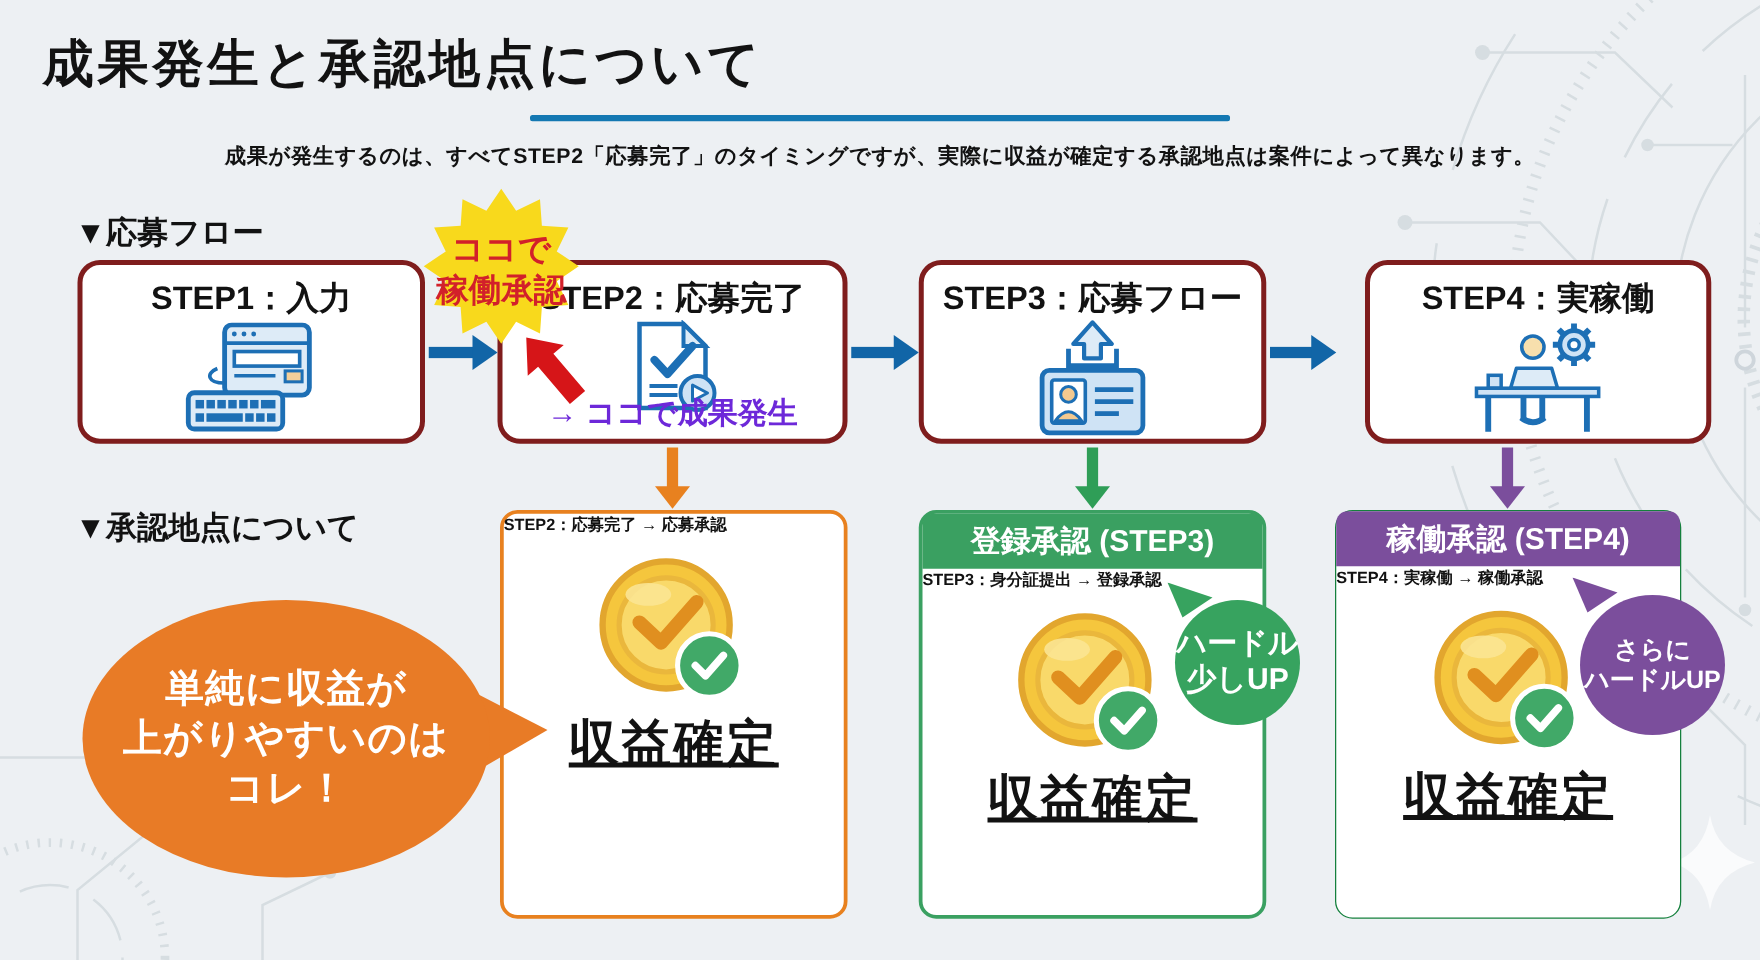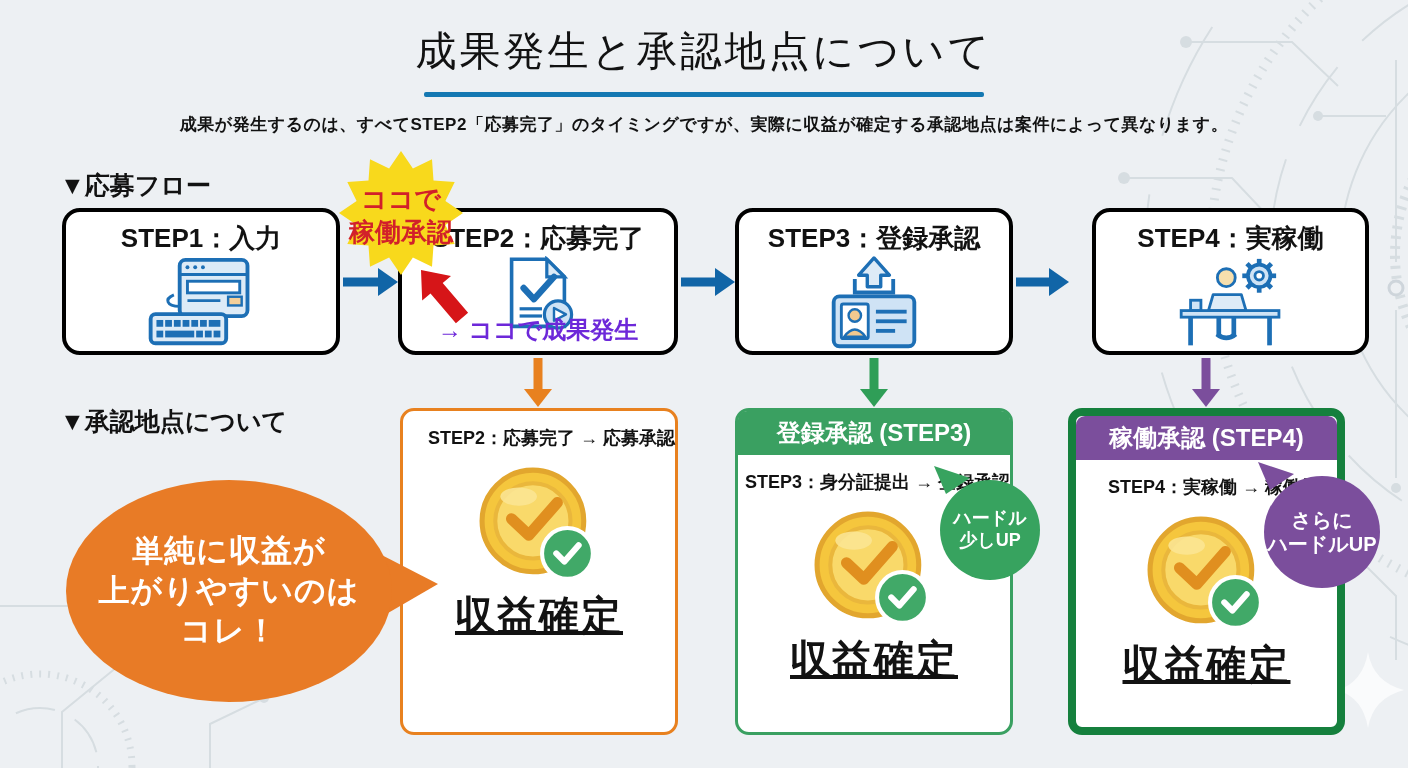--- a/index.html
+++ b/index.html
@@ -2,64 +2,64 @@
 <html><head>
 <meta charset="utf-8">
 <style>
   html,body{margin:0;padding:0;}
   .canvas{position:relative;width:1408px;height:768px;background:#edf0f3;overflow:hidden;
           font-family:"Liberation Sans",sans-serif;color:#121212;}
   svg{display:block;}
   .layer{position:absolute;left:0;top:0;pointer-events:none;}
 
   
-  .title{position:absolute;top:24px;left:0;right:0;text-align:center;
-         font-size:41px;font-weight:400;letter-spacing:3px;}
+  .title{position:absolute;top:24px;left:0;right:0;text-align:left;
+         font-size:41px;font-weight:700;letter-spacing:3px;padding-left:34px;}
   .title-underline{position:absolute;top:92px;left:424px;width:560px;height:5px;
          background:#1478b2;border-radius:2px;}
   .subtitle{position:absolute;top:113px;left:0;right:0;text-align:center;
          font-size:17px;font-weight:700;letter-spacing:.5px;}
 
   .section-label{position:absolute;font-size:25px;font-weight:800;}
   .flow-label{left:60px;top:169px;}
   .approval-label{left:60px;top:405px;}
 
   
   .step-box{position:absolute;top:208px;height:147px;background:#fff;
-       border:4px solid #000000;border-radius:18px;box-sizing:border-box;
+       border:4px solid #7f1d1d;border-radius:18px;box-sizing:border-box;
        display:flex;flex-direction:column;align-items:center;z-index:2;}
   .step-title{font-size:26px;font-weight:800;margin-top:9px;white-space:nowrap;}
   .step-iconwrap{flex:1;display:flex;align-items:center;justify-content:center;}
   .step-note{position:absolute;bottom:5px;width:100%;text-align:center;
        color:#6d28d9;font-size:24px;font-weight:900;white-space:nowrap;}
 
   
   .burst-text{position:absolute;left:339px;top:183px;width:124px;text-align:center;z-index:5;
        color:#d2202a;font-weight:900;font-size:26px;line-height:1.25;}
 
   
   .card{position:absolute;top:408px;height:327px;background:#fff;border-radius:14px;
        box-sizing:border-box;z-index:2;}
   .card-header{height:44px;border-radius:9px 9px 0 0;color:#fff;font-size:24px;font-weight:800;
        display:flex;align-items:center;justify-content:center;white-space:nowrap;}
-  .card-transition{text-align:right;font-size:18px;font-weight:800;margin-top:15px;white-space:nowrap;}
+  .card-transition{text-align:left;font-size:13px;font-weight:800;white-space:nowrap;}
   .card-coin{display:flex;justify-content:center;margin-top:14px;}
   .card-result{text-align:center;font-size:40px;font-weight:900;margin-top:2px;letter-spacing:2px;text-decoration:underline;}
   .card-orange{left:400px;width:278px;border:3px solid #e8811f;}
   .card-orange .card-header{background:#e8811f;}
   .card-green{left:735px;width:278px;border:3px solid #3aa061;}
   .card-green .card-header{background:#3aa061;}
-  .card-purple{left:1068px;width:277px;border:8px solid #15803d;}
+  .card-purple{left:1068px;width:277px;border:1px solid #15803d;}
   .card-purple .card-header{background:#7b4e9c;}
 
   
   .hurdle-badge{position:absolute;border-radius:50%;color:#fff;font-weight:800;text-align:center;
        display:flex;flex-direction:column;align-items:center;justify-content:center;
        z-index:6;line-height:1.2;}
-  .badge-green{left:940px;top:480px;width:100px;height:100px;background:#37a35f;font-size:18px;}
+  .badge-green{left:940px;top:480px;width:100px;height:100px;background:#37a35f;font-size:24px;}
   .badge-purple{left:1264px;top:476px;width:116px;height:112px;background:#7b4e9c;font-size:20px;}
   .badge-tail{position:absolute;left:-8px;top:-14px;}
 
   
   .callout{position:absolute;left:66px;top:480px;width:326px;height:222px;background:#e87b26;
        border-radius:50%;color:#fff;display:flex;flex-direction:column;align-items:center;
        justify-content:center;font-size:31px;font-weight:900;z-index:5;line-height:1.3;
        letter-spacing:1px;}
 </style>
 </head>
@@ -147,21 +147,21 @@
         <line x1="32" y1="66" x2="60" y2="66" stroke="#1d6fb5" stroke-width="4"></line>
         <line x1="32" y1="75" x2="60" y2="75" stroke="#1d6fb5" stroke-width="4"></line>
         <circle cx="80" cy="73" r="17" fill="#cfe3f5" stroke="#1d6fb5" stroke-width="4"></circle>
         <polygon points="75,65 90,73 75,81" fill="#ffffff" stroke="#1d6fb5" stroke-width="3" stroke-linejoin="round"></polygon>
       </svg>
     </div>
     <div class="step-note">→ ココで成果発生</div>
   </div>
 
   <div class="step-box" style="left:735px;width:278px;">
-    <div class="step-title">STEP3：登録承認</div>
+    <div class="step-title">STEP3：応募フロー</div>
     <div class="step-iconwrap">
       <svg width="116" height="96" viewBox="0 0 120 100">
         <polygon points="60,2 76,20 67,20 67,32 53,32 53,20 44,20" fill="#ddebf7" stroke="#1d6fb5" stroke-width="3.5" stroke-linejoin="round"></polygon>
         <path d="M40 24 V38 H80 V24" fill="none" stroke="#1d6fb5" stroke-width="4"></path>
         <rect x="18" y="42" width="84" height="52" rx="6" fill="#cfe3f5" stroke="#1d6fb5" stroke-width="4"></rect>
         <rect x="26" y="50" width="28" height="36" rx="2" fill="#ffffff" stroke="#1d6fb5" stroke-width="3"></rect>
         <circle cx="40" cy="62" r="6.5" fill="#f3c98f" stroke="#1d6fb5" stroke-width="2.5"></circle>
         <path d="M29 84 Q40 69 51 84 Z" fill="#f3c98f" stroke="#1d6fb5" stroke-width="2.5"></path>
         <line x1="62" y1="58" x2="94" y2="58" stroke="#1d6fb5" stroke-width="4"></line>
         <line x1="62" y1="68" x2="94" y2="68" stroke="#1d6fb5" stroke-width="4"></line>

